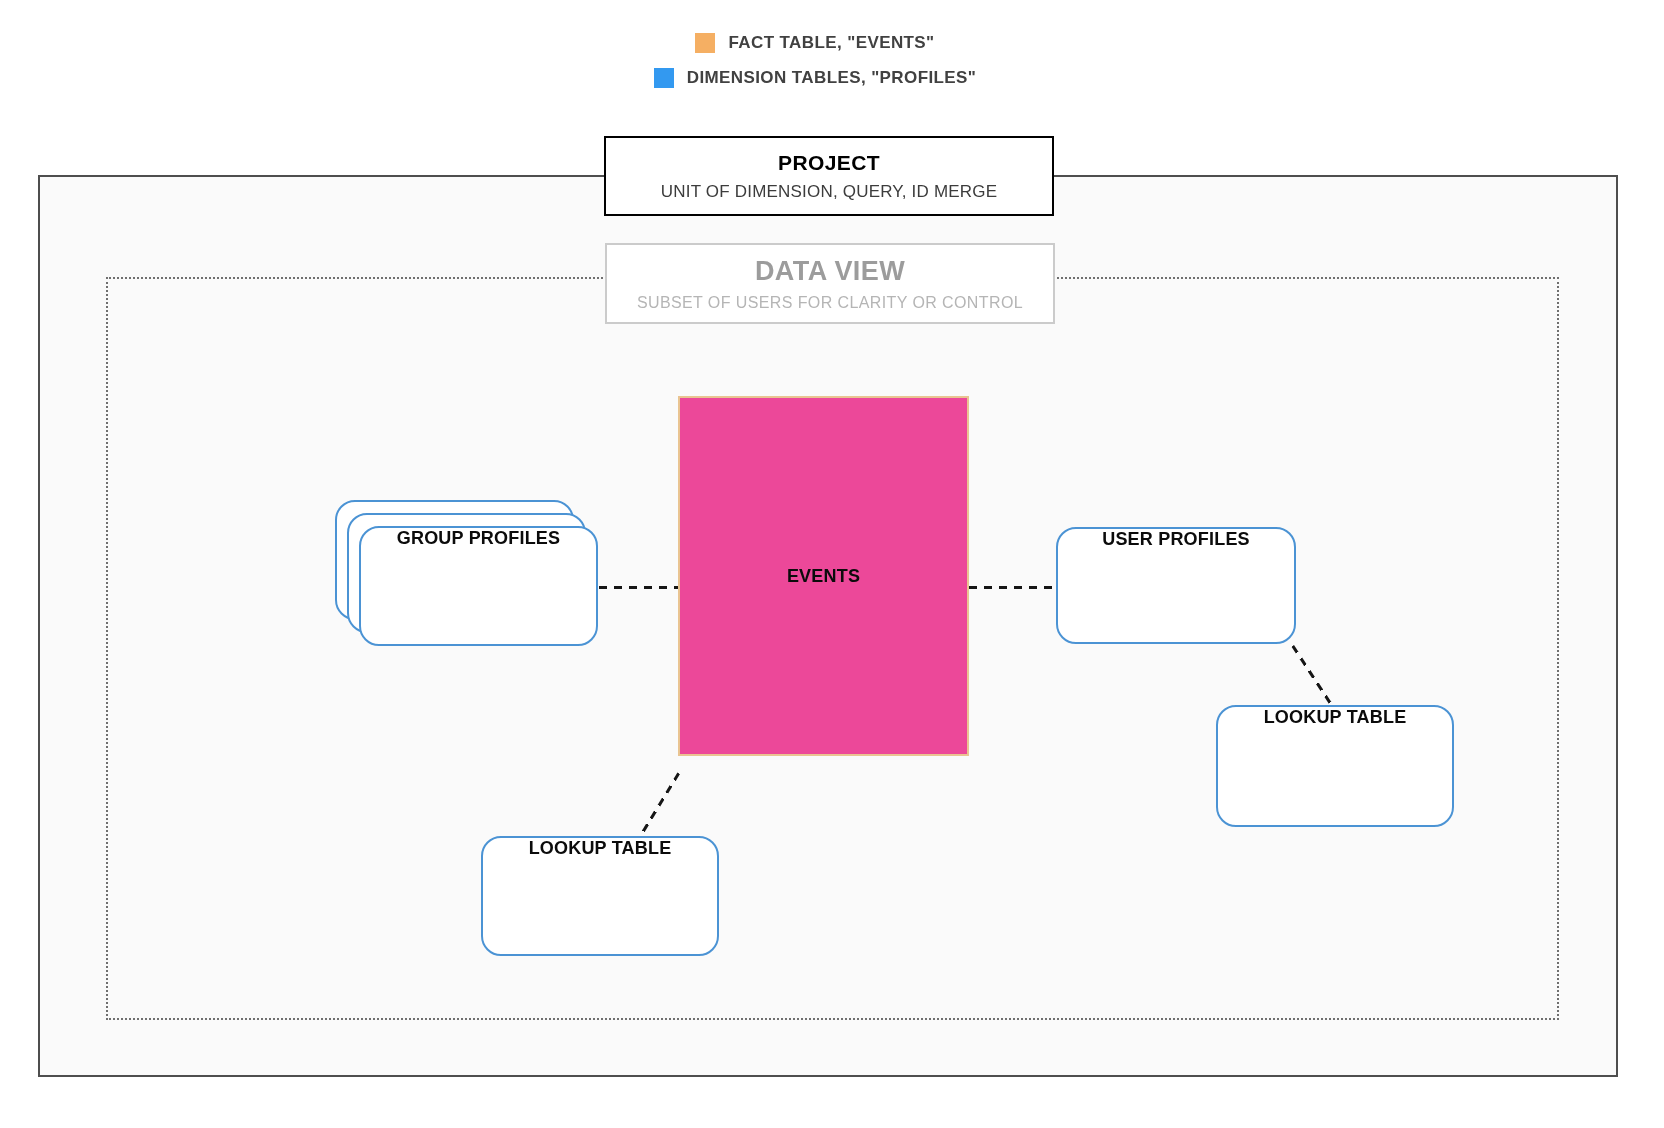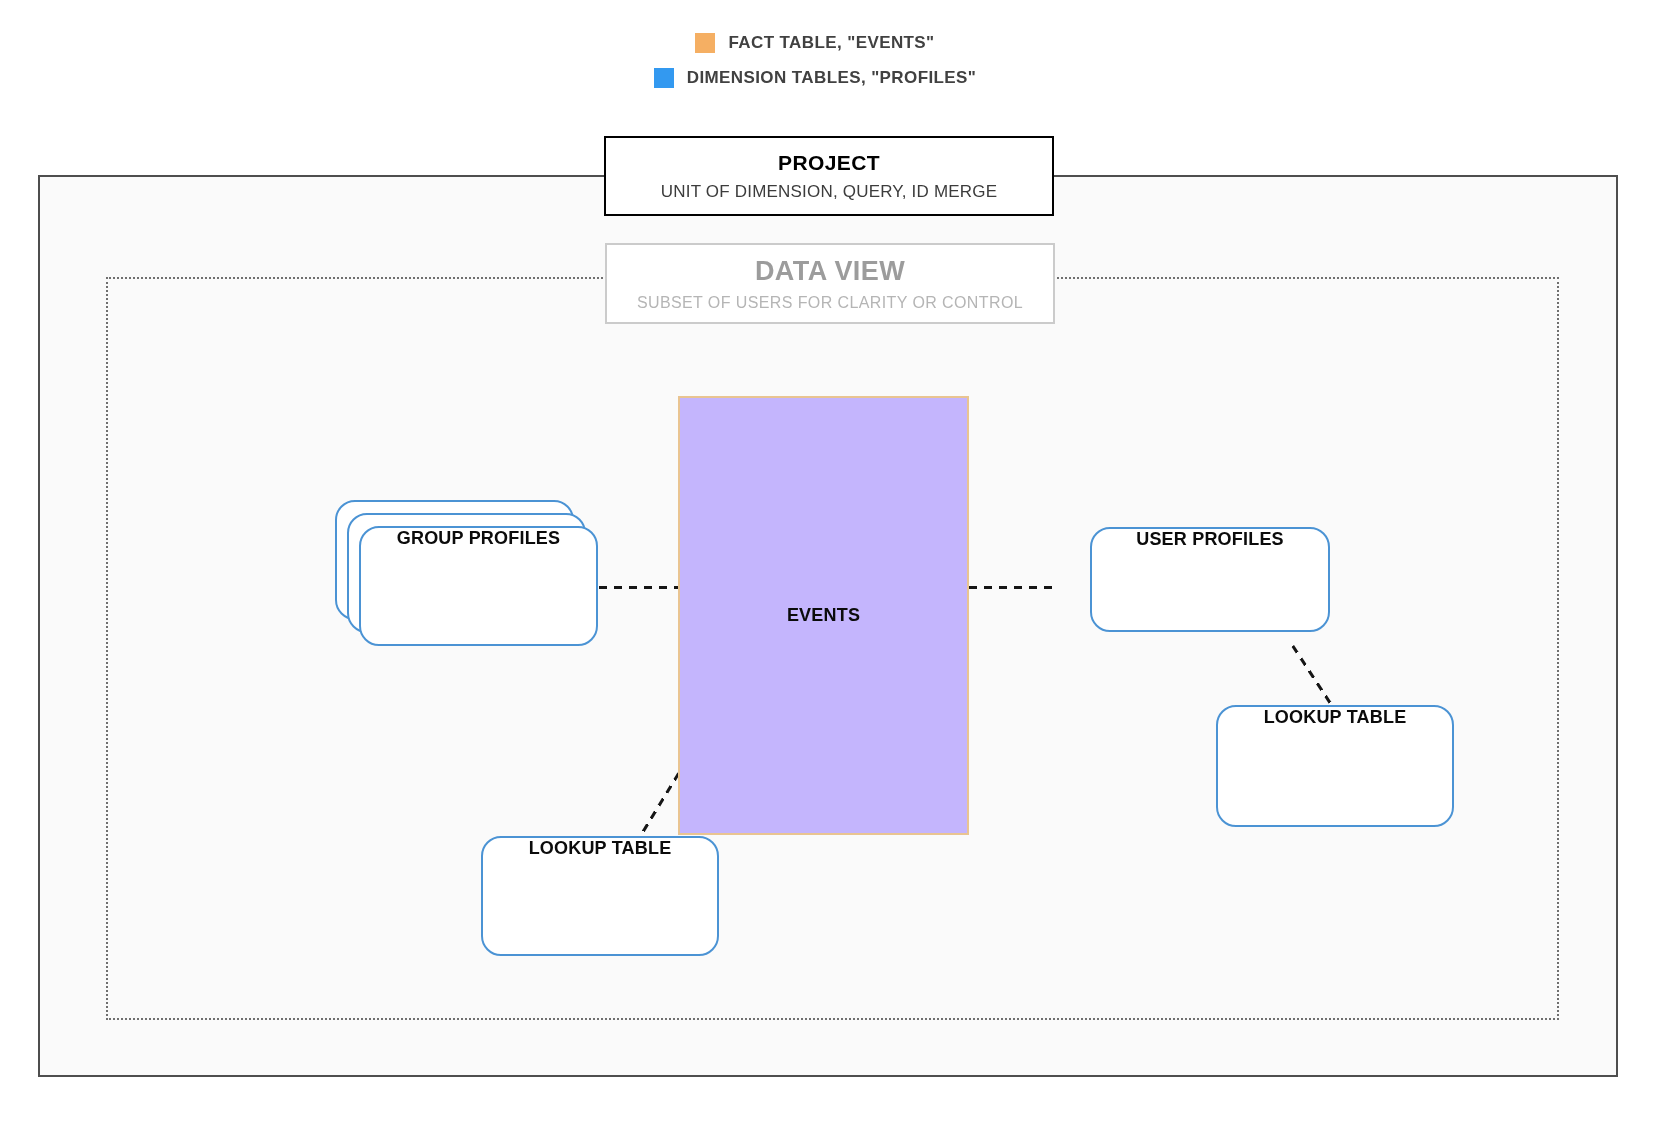--- a/index.html
+++ b/index.html
@@ -36,33 +36,33 @@
   .project-titlebox  { left:604px; top:136px; width:450px; height:80px; border:2px solid #000000; }
   .project-title     { font-size:21px; font-weight:bold; color:#000000; letter-spacing:0.4px; }
   .project-subtitle  { font-size:17px; color:#3C3C3C; letter-spacing:0.2px; }
   .dataview-titlebox { left:605px; top:243px; width:450px; height:81px; border:2px solid #CBCBCB; }
   .dataview-title    { font-size:27px; font-weight:bold; color:#9C9C9C; letter-spacing:0.4px; }
   .dataview-subtitle { font-size:16px; color:#B5B5B5; letter-spacing:0.4px; }
 
   
   .node-label { font-size:18px; font-weight:bold; color:#0B0B0B; letter-spacing:0.2px; white-space:nowrap; }
   .events-node {
-    position:absolute; left:678px; top:396px; width:291px; height:439px;
-    border:2px solid #E9C491; background:#c4b5fd;
+    position:absolute; left:678px; top:396px; width:291px; height:360px;
+    border:2px solid #E9C491; background:#ec4899;
     display:flex; align-items:center; justify-content:center; z-index:4;
   }
   .card {
     position:absolute; width:240px; height:120px; border-radius:20px;
     border:2px solid #4B93D4; background:#ffffff; z-index:4;
     display:flex; justify-content:center;
   }
   .gp-back  { left:335px; top:500px; width:239px; z-index:3; }
   .gp-mid   { left:347px; top:513px; width:239px; z-index:4; }
   .gp-front { left:359px; top:526px; width:239px; z-index:5; }
-  .user-profiles  { left:1056px; top:527px; width:240px; height:105px;margin-left:34px; }
+  .user-profiles  { left:1056px; top:527px; width:240px; height:117px; }
   .lookup-bottom  { left:481px;  top:836px; width:238px; height:120px; }
   .lookup-right   { left:1216px; top:705px; width:238px; height:122px; }
 
   
   .conn {
     position:absolute; height:3px; z-index:3;
     background:repeating-linear-gradient(90deg,#151515 0 8px,transparent 8px 15px);
   }
   .conn-gp-events    { left:599px;  top:586px; width:79px; }
   .conn-events-up    { left:969px;  top:586px; width:87px; }

